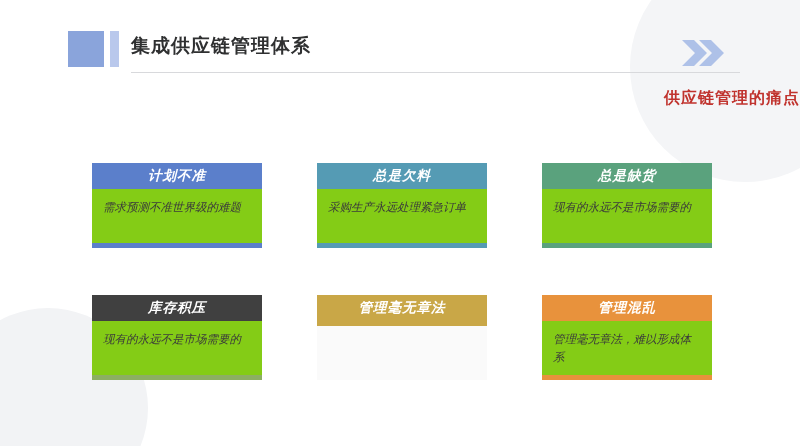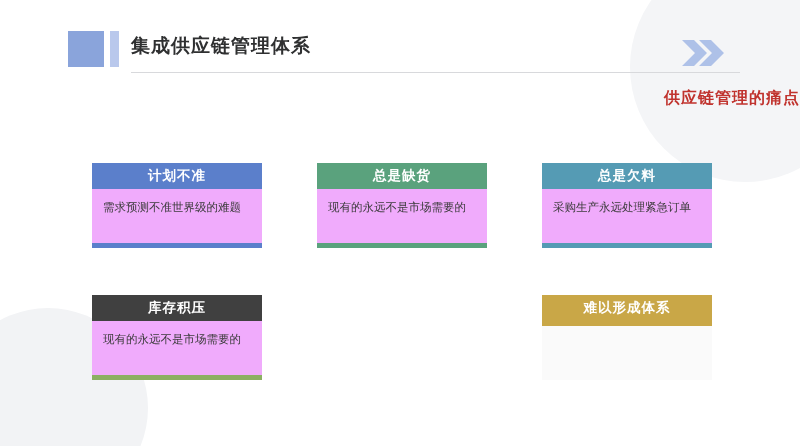--- a/index.html
+++ b/index.html
@@ -87,20 +87,21 @@
     letter-spacing:1px;
     z-index:4;
   }
 
   
   .grid {
     position:absolute;
     left:92px; top:163px;
     width:620px;
     z-index:5;
+    font-style:italic;
   }
   .row {
     display:flex;
     justify-content:space-between;
   }
   .row.row2 { margin-top:47px; }
 
   .card {
     width:170px;
     background:#fafafa;
@@ -117,21 +118,21 @@
     letter-spacing:1px;
     white-space:nowrap;
   }
   .card-body {
     flex:1 1 auto;
     min-height:54px;
     padding:10px 11px 6px 11px;
     font-size:11.5px;
     line-height:1.55;
     color:#3b3b3b;
-    background:#f0abfc;
+    background:#84cc16;
   }
   .card-foot {
     height:5px;
   }
 </style>
 </head>
 <body>
 
 <div id="slide">
 
@@ -158,44 +159,49 @@
 
     <div class="row row1">
 
       <div class="card">
         <div class="card-head" style="background:#5B7FCB">计划不准</div>
         <div class="card-body">需求预测不准世界级的难题</div>
         <div class="card-foot" style="background:#5B7FCB"></div>
       </div>
 
       <div class="card">
+        <div class="card-head" style="background:#559BB4">总是欠料</div>
+        <div class="card-body">采购生产永远处理紧急订单</div>
+        <div class="card-foot" style="background:#559BB4"></div>
+      </div>
+
+      <div class="card">
         <div class="card-head" style="background:#5AA27D">总是缺货</div>
         <div class="card-body">现有的永远不是市场需要的</div>
         <div class="card-foot" style="background:#5AA27D"></div>
       </div>
 
-      <div class="card">
-        <div class="card-head" style="background:#559BB4">总是欠料</div>
-        <div class="card-body">采购生产永远处理紧急订单</div>
-        <div class="card-foot" style="background:#559BB4"></div>
-      </div>
-
     </div>
 
     <div class="row row2">
 
       <div class="card">
         <div class="card-head" style="background:#404040">库存积压</div>
         <div class="card-body">现有的永远不是市场需要的</div>
         <div class="card-foot" style="background:#8CAF63"></div>
       </div>
 
       <div class="card">
-        <div class="card-head" style="background:#C9A747">难以形成体系</div>
+        <div class="card-head" style="background:#C9A747">管理毫无章法</div>
         <div class="card-foot" style="background:#C9A747"></div>
       </div>
 
+      <div class="card">
+        <div class="card-head" style="background:#E8923C">管理混乱</div>
+        <div class="card-body">管理毫无章法，难以形成体系</div>
+        <div class="card-foot" style="background:#E8923C"></div>
+      </div>
 
     </div>
 
   </div>
 
 </div>
 
 </body></html>

